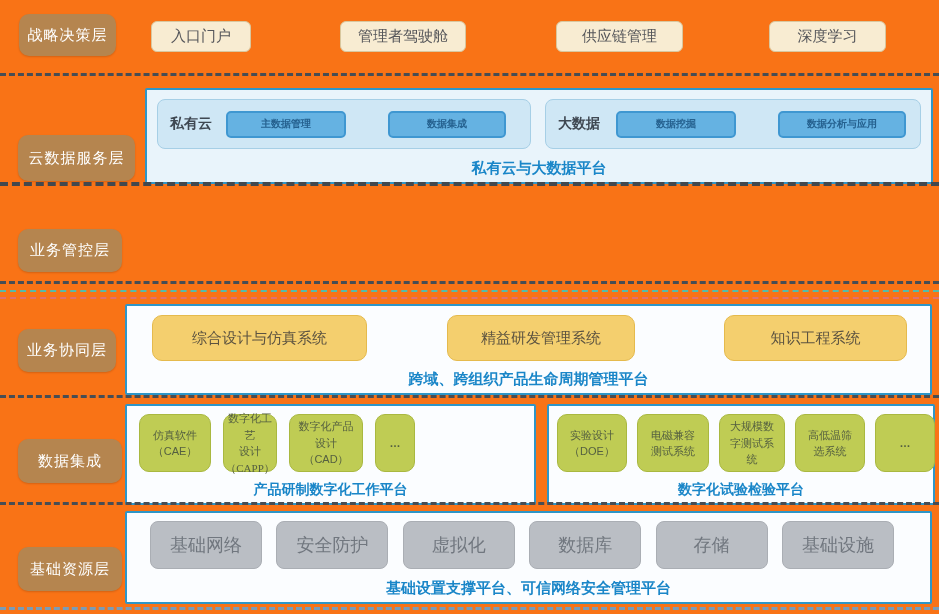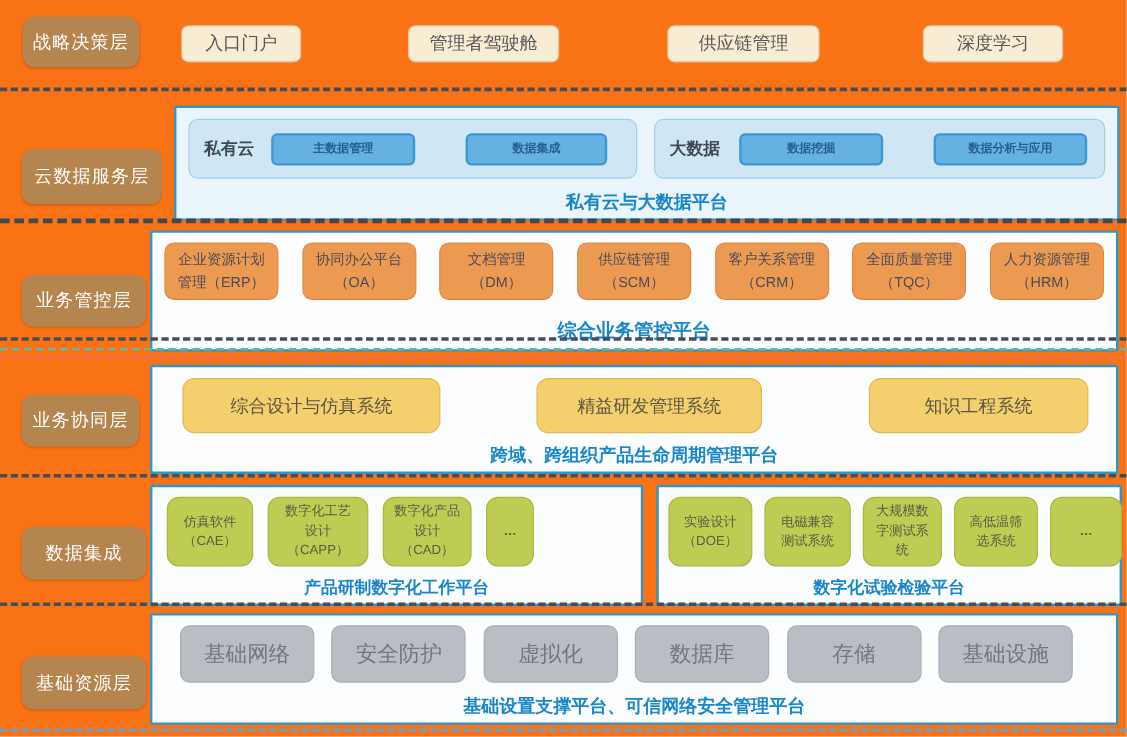--- a/index.html
+++ b/index.html
@@ -68,78 +68,59 @@
 <div class="canvas">
 
   <div class="layer-label" style="left:19px;top:14px;width:97px;height:42px;">战略决策层</div>
   <div class="btn cream-btn" style="left:151px;top:21px;width:100px;height:31px;">入口门户</div>
   <div class="btn cream-btn" style="left:340px;top:21px;width:126px;height:31px;">管理者驾驶舱</div>
   <div class="btn cream-btn" style="left:556px;top:21px;width:127px;height:31px;">供应链管理</div>
   <div class="btn cream-btn" style="left:769px;top:21px;width:117px;height:31px;">深度学习</div>
 
   <div class="dash dark" style="top:73px;"></div>
 
-  <div class="layer-label" style="left:18px;top:124px;width:117px;height:46px;">云数据服务层</div>
+  <div class="layer-label" style="left:18px;top:135px;width:117px;height:46px;">云数据服务层</div>
   <div class="band-box" style="left:145px;top:88px;width:784px;height:92px;background:#e9f4fb;">
     <div class="sub-box" style="left:10px;top:9px;width:372px;height:48px;">
       <span class="group-name">私有云</span>
       <div class="btn blue-btn" style="width:120px;margin-left:14px;">主数据管理</div>
       <div class="btn blue-btn" style="width:118px;margin-left:42px;">数据集成</div>
     </div>
     <div class="sub-box" style="left:398px;top:9px;width:374px;height:48px;">
       <span class="group-name">大数据</span>
       <div class="btn blue-btn" style="width:120px;margin-left:16px;">数据挖掘</div>
       <div class="btn blue-btn" style="width:128px;margin-left:42px;">数据分析与应用</div>
     </div>
     <div class="platform">私有云与大数据平台</div>
   </div>
 
   <div class="dash thick" style="top:182px;"></div>
 
   <div class="layer-label" style="left:18px;top:229px;width:104px;height:43px;">业务管控层</div>
-  <div class="band-box" style="left:125px;top:192px;width:803px;height:97px;">
-    <div class="row" style="left:10px;right:10px;top:8px;justify-content:space-between;">
-      <div class="btn orange-btn">企业资源计划
-管理（ERP）</div>
-      <div class="btn orange-btn">协同办公平台
-（OA）</div>
-      <div class="btn orange-btn">文档管理
-（DM）</div>
-      <div class="btn orange-btn">供应链管理
-（SCM）</div>
-      <div class="btn orange-btn">客户关系管理
-（CRM）</div>
-      <div class="btn orange-btn">全面质量管理
-（TQC）</div>
-      <div class="btn orange-btn">人力资源管理
-（HRM）</div>
-    </div>
-    <div class="platform" style="font-size:16px;">综合业务管控平台</div>
-  </div>
 
   <div class="dash dark" style="top:281px;"></div>
   <div class="dash teal" style="top:290px;"></div>
   <div class="dash red" style="top:297px;"></div>
 
   <div class="layer-label" style="left:18px;top:329px;width:98px;height:43px;">业务协同层</div>
   <div class="band-box" style="left:125px;top:304px;width:803px;height:87px;">
     <div class="btn yellow-btn" style="left:25px;top:9px;width:215px;">综合设计与仿真系统</div>
     <div class="btn yellow-btn" style="left:320px;top:9px;width:188px;">精益研发管理系统</div>
     <div class="btn yellow-btn" style="left:597px;top:9px;width:183px;">知识工程系统</div>
     <div class="platform">跨域、跨组织产品生命周期管理平台</div>
   </div>
 
   <div class="dash dark" style="top:395px;"></div>
 
   <div class="layer-label" style="left:18px;top:439px;width:104px;height:44px;">数据集成</div>
   <div class="band-box" style="left:125px;top:404px;width:407px;height:97px;">
     <div class="row" style="left:12px;top:8px;gap:12px;">
       <div class="btn green-btn" style="width:72px;">仿真软件
 （CAE）</div>
-      <div class="btn green-btn" style="width:84px;">数字化工艺
+      <div class="btn green-btn" style="width:54px;font-family:Liberation Serif, serif;">数字化工艺
 设计
 （CAPP）</div>
       <div class="btn green-btn" style="width:74px;">数字化产品
 设计
 （CAD）</div>
       <div class="btn green-btn" style="width:40px;font-weight:bold;">…</div>
     </div>
     <div class="platform small">产品研制数字化工作平台</div>
   </div>
   <div class="band-box" style="left:547px;top:404px;width:384px;height:97px;">

